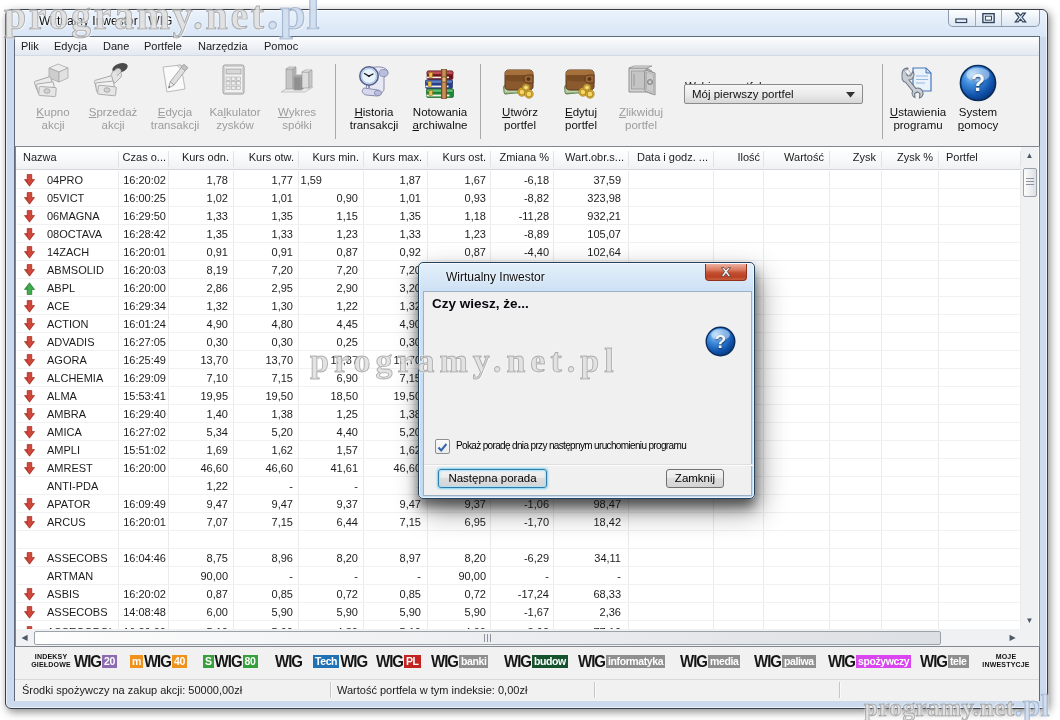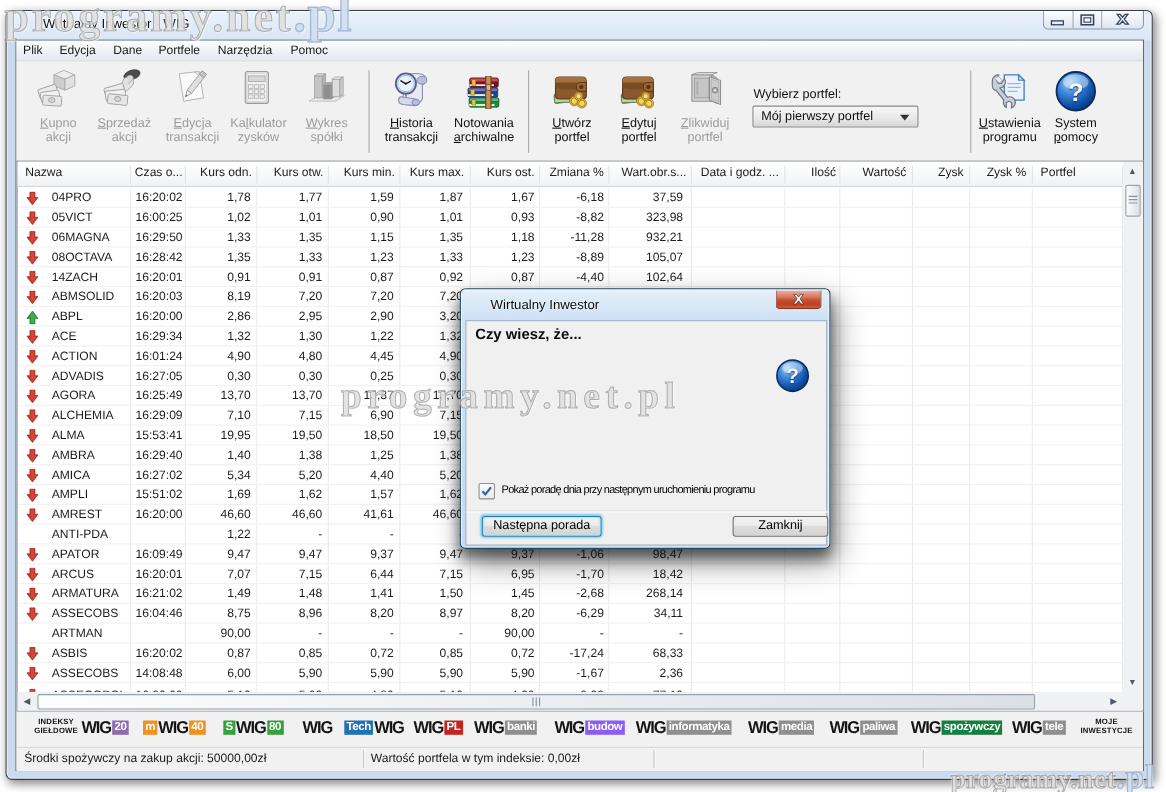--- a/index.html
+++ b/index.html
@@ -59,21 +59,21 @@
 .dhead{position:absolute;left:8px;top:4px;font-size:13.5px;font-weight:bold;color:#08080e}
 .tip{position:absolute;left:8px;top:30px;width:268px;height:106px;background:#ffffe1;border:1px solid #b6b69c;
  padding:3px 0 0 5px;font-size:11px;letter-spacing:-0.15px;line-height:17.4px;color:#3a3a9e;white-space:nowrap;overflow:hidden}
 .cb{position:absolute;left:11px;top:147px;width:15px;height:15px;border:1px solid #8e8f8f;border-radius:2px;
  background:linear-gradient(#fcfcfc,#e8eaeb)}
 .cblbl{position:absolute;left:32px;top:148px;font-size:10px;letter-spacing:-0.65px;color:#000;white-space:nowrap}
 .dsep{position:absolute;left:0px;top:172px;width:329px;height:2px;border-top:1px solid #dfdfdf;border-bottom:1px solid #fcfcfc}
 .btn{position:absolute;top:177px;height:19px;border-radius:3px;font-size:11.5px;color:#000;text-align:center;
  background:linear-gradient(#f3f3f3,#ebebeb 45%,#dddddd 50%,#d4d4d4);line-height:17px}
 .btn1{left:14px;width:109px;border:1px solid #2f7ca8;box-shadow:0 0 2px 1px #7dd0f2,inset 0 0 2px 1px #a8e2f8}
-.btn2{left:242px;width:87px;border:1px solid #707070}
+.btn2{left:242px;width:58px;border:1px solid #707070}
 .wm{position:absolute;font-family:"Liberation Serif",serif;font-weight:bold;white-space:nowrap;
  color:rgba(185,185,185,.40);-webkit-text-stroke:0.9px rgba(115,115,115,.52);
  text-shadow:1px 1px 1px rgba(255,255,255,.85),-1px -1px 1px rgba(255,255,255,.5)}
 .wmpl{-webkit-text-stroke:1.2px rgba(130,155,190,.6);color:rgba(176,198,226,.55)}
 </style></head>
 <body>
 <div id="page">
 <div class="win"></div>
 <div class="title">Wirtualny Inwestor - WIG</div>
 <div class="caps">
@@ -326,21 +326,21 @@
 <ellipse cx="18" cy="10" rx="11" ry="6.5" fill="#ffffff" opacity="0.42"></ellipse>
 <text x="18" y="26" font-family="Liberation Sans,sans-serif" font-size="22" font-weight="bold" fill="#f4f6fa" text-anchor="middle" style="text-shadow:0 1px 2px #0a2c5c">?</text>
 </svg>
       </div>
       <div class="tbl">System<br><u>p</u>omocy</div>
     </div>
 <div style="position:absolute;left:335px;top:64px;width:1px;height:75px;background:#a8a8a8"></div>
 <div style="position:absolute;left:480px;top:64px;width:1px;height:75px;background:#a8a8a8"></div>
 <div style="position:absolute;left:882px;top:64px;width:1px;height:75px;background:#a8a8a8"></div>
 <div style="position:absolute;left:685px;top:80px;font-size:11.5px;color:#111">Wybierz portfel:</div>
-<div style="position:absolute;left:684px;top:96px;width:151px;height:20px;border:1px solid #8a8a8a;border-radius:2px;
+<div style="position:absolute;left:684px;top:84px;width:179px;height:20px;border:1px solid #8a8a8a;border-radius:2px;
  background:linear-gradient(#f6f6f6,#eaeaea 55%,#d6d6d6);font-size:11.5px;color:#111;line-height:18px;padding-left:7px">Mój pierwszy portfel
  <svg width="9" height="6" style="position:absolute;right:7px;top:7px">
         <path d="M0 0 L9 0 L4.5 5.5 Z" fill="#333"></path>
       </svg></div>
 <div class="lv"></div>
 <div class="hdr"></div>
 <div class="hc" style="left:23px;top:151px">Nazwa</div>
 <div class="hc" style="right:894px;top:151px">Czas o...</div>
 <div class="hc" style="right:831px;top:151px">Kurs odn.</div>
 <div class="hc" style="right:766px;top:151px">Kurs otw.</div>
@@ -373,21 +373,21 @@
 <div id="rowclip">
 <div class="rw" style="top:0px">
         <svg width="11" height="13" viewBox="0 0 11 13" style="position:absolute;left:8px;top:3px">
           <path d="M3.2 0.5 H7.8 V5.5 H10.6 L5.5 12.2 L0.4 5.5 H3.2 Z" fill="#c5382a" stroke="#9c2518" stroke-width="0.6"></path>
           <path d="M3.8 1.1 H7.2 V6.1 H9.2 L5.5 11 L4 9 V1.1Z" fill="#d8564a" opacity="0.55"></path>
         </svg>
         <div class="cl" style="left:31px">04PRO</div>
         <div class="cr" style="right:855px">16:20:02</div>
         <div class="cr" style="right:793px">1,78</div>
         <div class="cr" style="right:728px">1,77</div>
-        <div class="cr" style="right:663px">1,59</div>
+        <div class="cr" style="right:699px">1,59</div>
         <div class="cr" style="right:600px">1,87</div>
         <div class="cr" style="right:535px">1,67</div>
         <div class="cr" style="right:472px">-6,18</div>
         <div class="cr" style="right:400px">37,59</div>
       </div>
 <div class="rw" style="top:18px">
         <svg width="11" height="13" viewBox="0 0 11 13" style="position:absolute;left:8px;top:3px">
           <path d="M3.2 0.5 H7.8 V5.5 H10.6 L5.5 12.2 L0.4 5.5 H3.2 Z" fill="#c5382a" stroke="#9c2518" stroke-width="0.6"></path>
           <path d="M3.8 1.1 H7.2 V6.1 H9.2 L5.5 11 L4 9 V1.1Z" fill="#d8564a" opacity="0.55"></path>
         </svg>
@@ -658,35 +658,20 @@
         </svg>
         <div class="cl" style="left:31px">ARCUS</div>
         <div class="cr" style="right:855px">16:20:01</div>
         <div class="cr" style="right:793px">7,07</div>
         <div class="cr" style="right:728px">7,15</div>
         <div class="cr" style="right:663px">6,44</div>
         <div class="cr" style="right:600px">7,15</div>
         <div class="cr" style="right:535px">6,95</div>
         <div class="cr" style="right:472px">-1,70</div>
         <div class="cr" style="right:400px">18,42</div>
-      </div>
-<div class="rw" style="top:360px">
-        <svg width="11" height="13" viewBox="0 0 11 13" style="position:absolute;left:8px;top:3px">
-          <path d="M3.2 0.5 H7.8 V5.5 H10.6 L5.5 12.2 L0.4 5.5 H3.2 Z" fill="#c5382a" stroke="#9c2518" stroke-width="0.6"></path>
-          <path d="M3.8 1.1 H7.2 V6.1 H9.2 L5.5 11 L4 9 V1.1Z" fill="#d8564a" opacity="0.55"></path>
-        </svg>
-        <div class="cl" style="left:31px">ARMATURA</div>
-        <div class="cr" style="right:855px">16:21:02</div>
-        <div class="cr" style="right:793px">1,49</div>
-        <div class="cr" style="right:728px">1,48</div>
-        <div class="cr" style="right:663px">1,41</div>
-        <div class="cr" style="right:600px">1,50</div>
-        <div class="cr" style="right:535px">1,45</div>
-        <div class="cr" style="right:472px">-2,68</div>
-        <div class="cr" style="right:400px">268,14</div>
       </div>
 <div class="rw" style="top:378px">
         <svg width="11" height="13" viewBox="0 0 11 13" style="position:absolute;left:8px;top:3px">
           <path d="M3.2 0.5 H7.8 V5.5 H10.6 L5.5 12.2 L0.4 5.5 H3.2 Z" fill="#c5382a" stroke="#9c2518" stroke-width="0.6"></path>
           <path d="M3.8 1.1 H7.2 V6.1 H9.2 L5.5 11 L4 9 V1.1Z" fill="#d8564a" opacity="0.55"></path>
         </svg>
         <div class="cl" style="left:31px">ASSECOBS</div>
         <div class="cr" style="right:855px">16:04:46</div>
         <div class="cr" style="right:793px">8,75</div>
         <div class="cr" style="right:728px">8,96</div>
@@ -836,37 +821,37 @@
 <div class="wig" style="left:376px">
       <span class="wt">WIG</span>
       <span class="wb" style="background:#c42420">PL</span>
     </div>
 <div class="wig" style="left:431px">
       <span class="wt">WIG</span>
       <span class="wb" style="background:#8f8f8f">banki</span>
     </div>
 <div class="wig" style="left:504px">
       <span class="wt">WIG</span>
-      <span class="wb" style="background:#8b5cf6">budow</span>
+      <span class="wb" style="background:#14532d">budow</span>
     </div>
 <div class="wig" style="left:578px">
       <span class="wt">WIG</span>
       <span class="wb" style="background:#8f8f8f">informatyka</span>
     </div>
 <div class="wig" style="left:680px">
       <span class="wt">WIG</span>
       <span class="wb" style="background:#8f8f8f">media</span>
     </div>
 <div class="wig" style="left:754px">
       <span class="wt">WIG</span>
       <span class="wb" style="background:#8f8f8f">paliwa</span>
     </div>
 <div class="wig" style="left:828px">
       <span class="wt">WIG</span>
-      <span class="wb" style="background:#15803d">spożywczy</span>
+      <span class="wb" style="background:#d946ef">spożywczy</span>
     </div>
 <div class="wig" style="left:920px">
       <span class="wt">WIG</span>
       <span class="wb" style="background:#8f8f8f">tele</span>
     </div>
 <div class="tiny" style="left:20px;top:653px;width:62px">INDEKSY<br>GIEŁDOWE</div>
 <div class="tiny" style="left:975px;top:653px;width:62px">MOJE<br>INWESTYCJE</div>
 <div class="status"></div>
 <div class="st" style="left:22px">Środki spożywczy na zakup akcji: 50000,00zł</div>
 <div class="st" style="left:337px">Wartość portfela w tym indeksie: 0,00zł</div>

